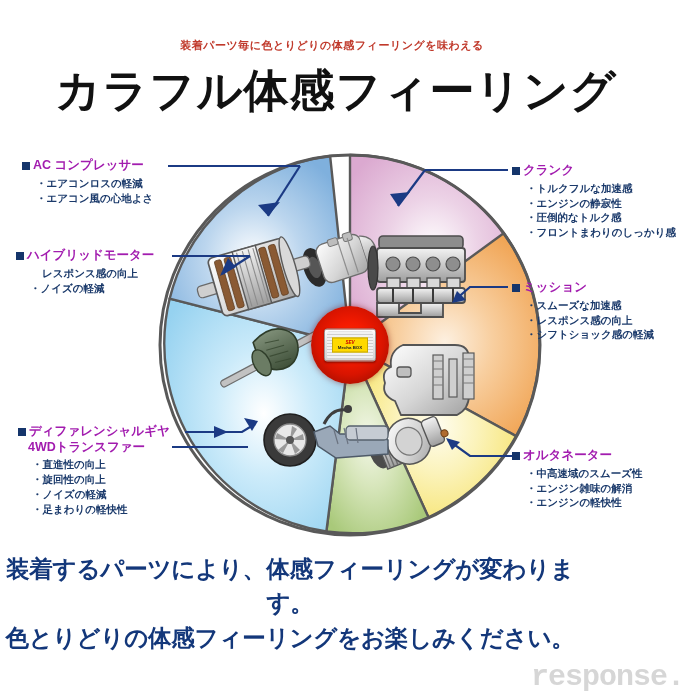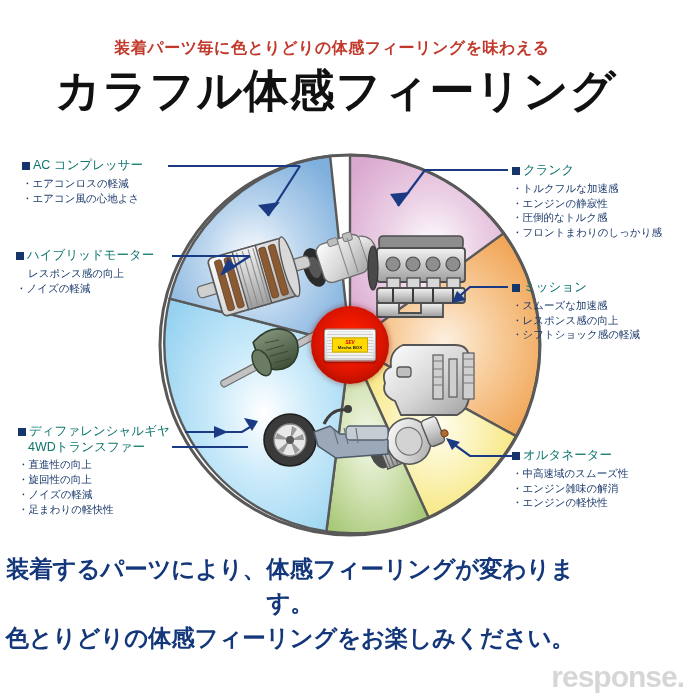--- a/index.html
+++ b/index.html
@@ -6,21 +6,21 @@
   body {
     width:700px; height:700px; background:#ffffff;
     font-family:"Liberation Sans","DejaVu Sans",sans-serif;
     position:relative; overflow:hidden;
   }
   .stage { position:absolute; inset:0; }
 
   
   .subtitle {
     position:absolute; top:38px; left:0; width:664px; text-align:center;
-    font-size:16px; font-weight:bold; color:#c0392b; letter-spacing:0.5px;
+    font-size:11px; font-weight:bold; color:#c0392b; letter-spacing:0.5px;
   }
   .maintitle {
     position:absolute; top:64px; left:0; width:672px; text-align:center;
     font-size:45px; font-weight:bold; color:#111111; letter-spacing:1px;
     line-height:1.18;
   }
 
   
   .wheel-wrap { position:absolute; left:155px; top:150px; width:390px; height:390px; }
   .wheel-svg { position:absolute; inset:0; }
@@ -47,32 +47,33 @@
     position:relative; width:36px; height:15px; background:#ffd900;
     border:.5px solid #c9a900; display:flex; flex-direction:column;
     align-items:center; justify-content:center; line-height:1;
   }
   .center-label .l1 { font-size:4.6px; font-weight:bold; color:#cc0000; font-style:italic; }
   .center-label .l2 { font-size:4.4px; font-weight:bold; color:#222; }
 
   
   .label { position:absolute; color:#10305f; }
   .label .head {
-    font-size:12.5px; font-weight:normal; color:#0f766e;
+    font-size:12.5px; font-weight:bold; color:#a21caf;
     white-space:nowrap; line-height:1.25;
   }
   .label .head .sq {
     display:inline-block; width:8px; height:8px; background:#15356b;
     margin-right:3px; vertical-align:-1px;
   }
   .label .head .cont { display:block; padding-left:10px; }
   .label ul { list-style:none; margin-top:2px; }
   .label li {
     font-size:10.5px; color:#1b3a6b; line-height:1.42; white-space:nowrap;
-    font-weight:normal;
+    font-weight:bold;
+    margin-left:14px;
   }
   .label li .ind { display:block; padding-left:12px; }
 
   .lbl-ac   { left:22px;  top:158px; }
   .lbl-hyb  { left:16px;  top:248px; }
   .lbl-diff { left:18px;  top:424px; }
   .lbl-crank{ left:512px; top:163px; }
   .lbl-miss { left:512px; top:280px; }
   .lbl-alt  { left:512px; top:448px; }
 
@@ -85,21 +86,21 @@
     color:#13377a; font-weight:bold; font-size:23.5px; line-height:1.46;
     letter-spacing:-0.2px;
   }
   .footnote {
     position:absolute; right:20px; top:655px;
     font-size:10.5px; font-weight:bold; color:#1b3a6b; white-space:nowrap;
   }
   .watermark {
     position:absolute; right:16px; bottom:6px;
     font-size:30px; font-weight:bold; color:rgba(120,120,120,.30);
-    letter-spacing:-1px; font-family:Liberation Sans, sans-serif;
+    letter-spacing:-1px; font-family:Liberation Mono, monospace;
   }
 </style>
 </head>
 <body>
 
 <div class="stage">
 
   <div class="subtitle">装着パーツ毎に色とりどりの体感フィーリングを味わえる</div>
   <div class="maintitle">カラフル体感フィーリング</div>
 

